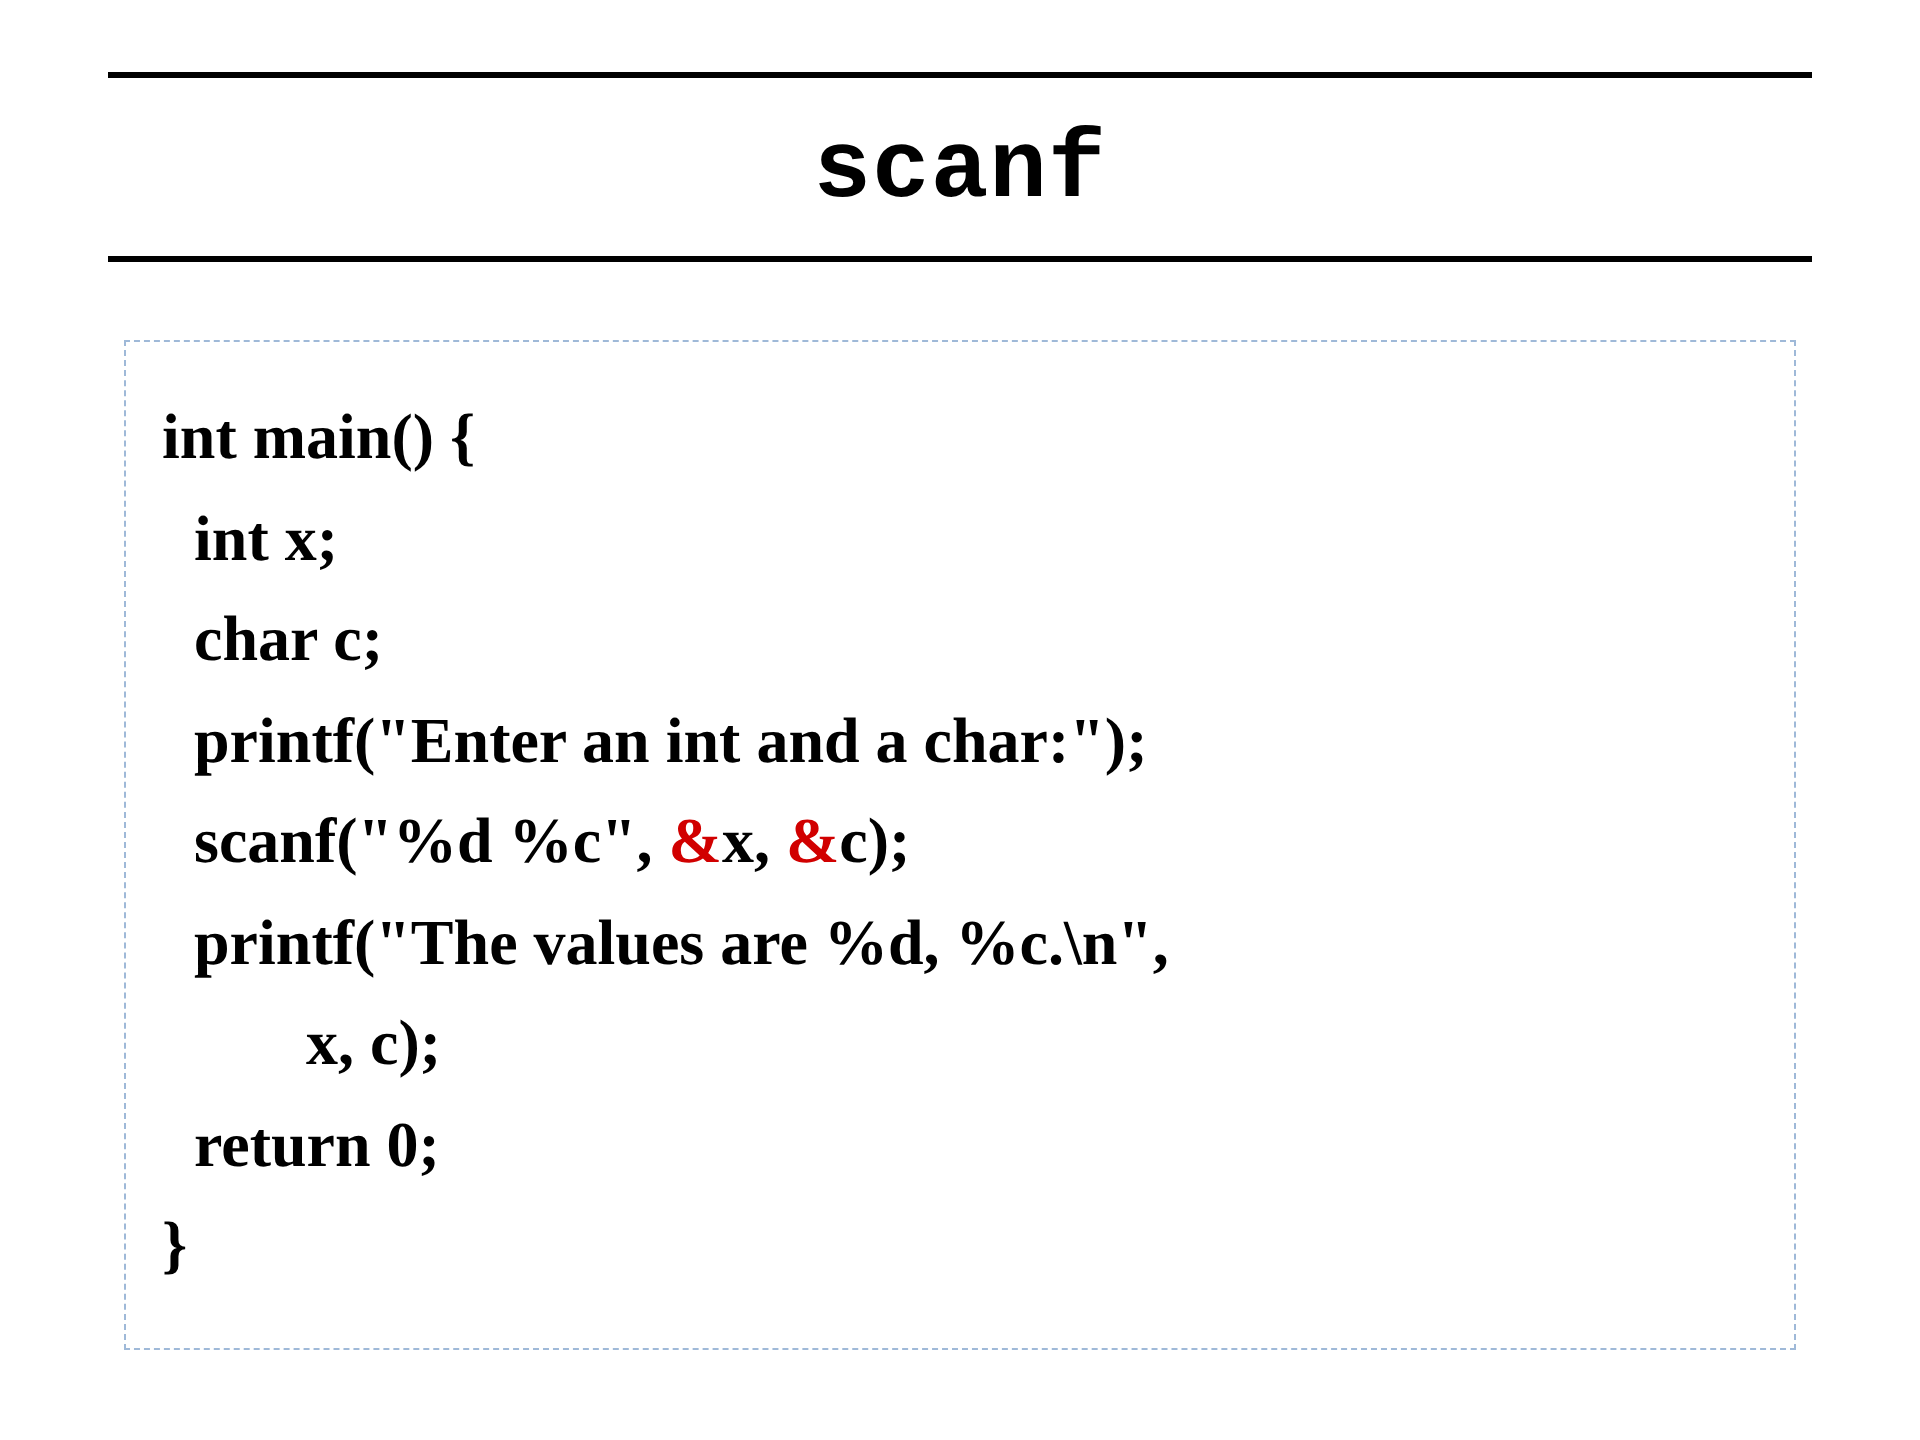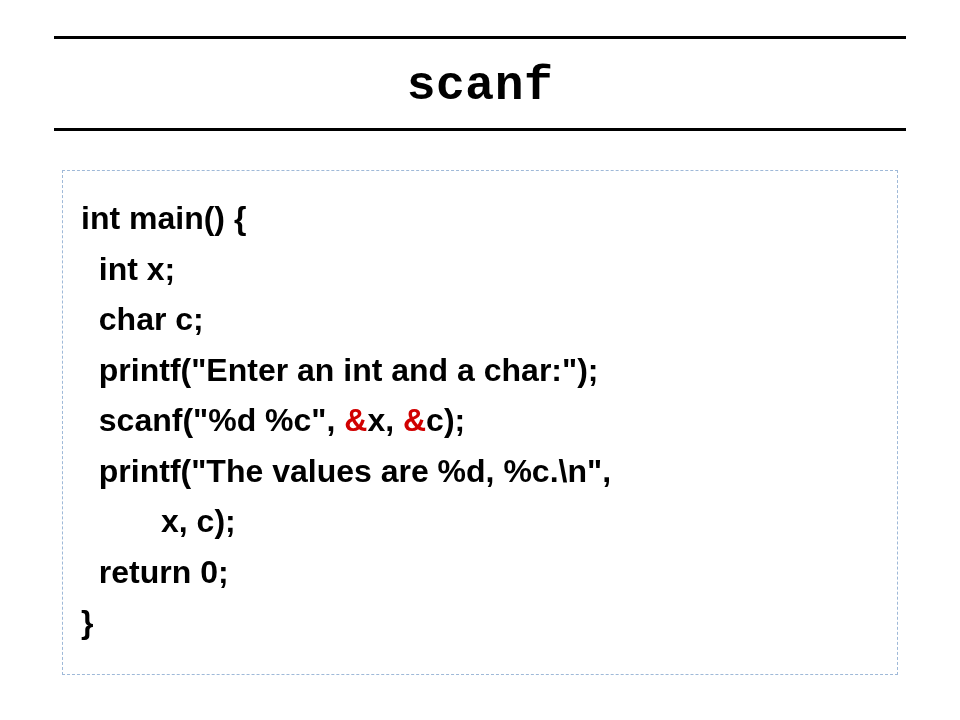--- a/index.html
+++ b/index.html
@@ -46,21 +46,21 @@
   .codebox {
     position: absolute;
     left: 62px;
     right: 62px;
     top: 170px;
     border: 1px dashed #9fb9d8;
     padding: 22px 18px 26px 18px;
     box-sizing: border-box;
   }
   .code {
-    font-family: Liberation Sans, sans-serif;
+    font-family: Liberation Serif, serif;
     font-weight: bold;
     font-size: 32px;
     line-height: 1.58;
     white-space: pre;
     color: #000;
   }
   .amp {
     color: #d10000;
     font-weight: bold;
   }

